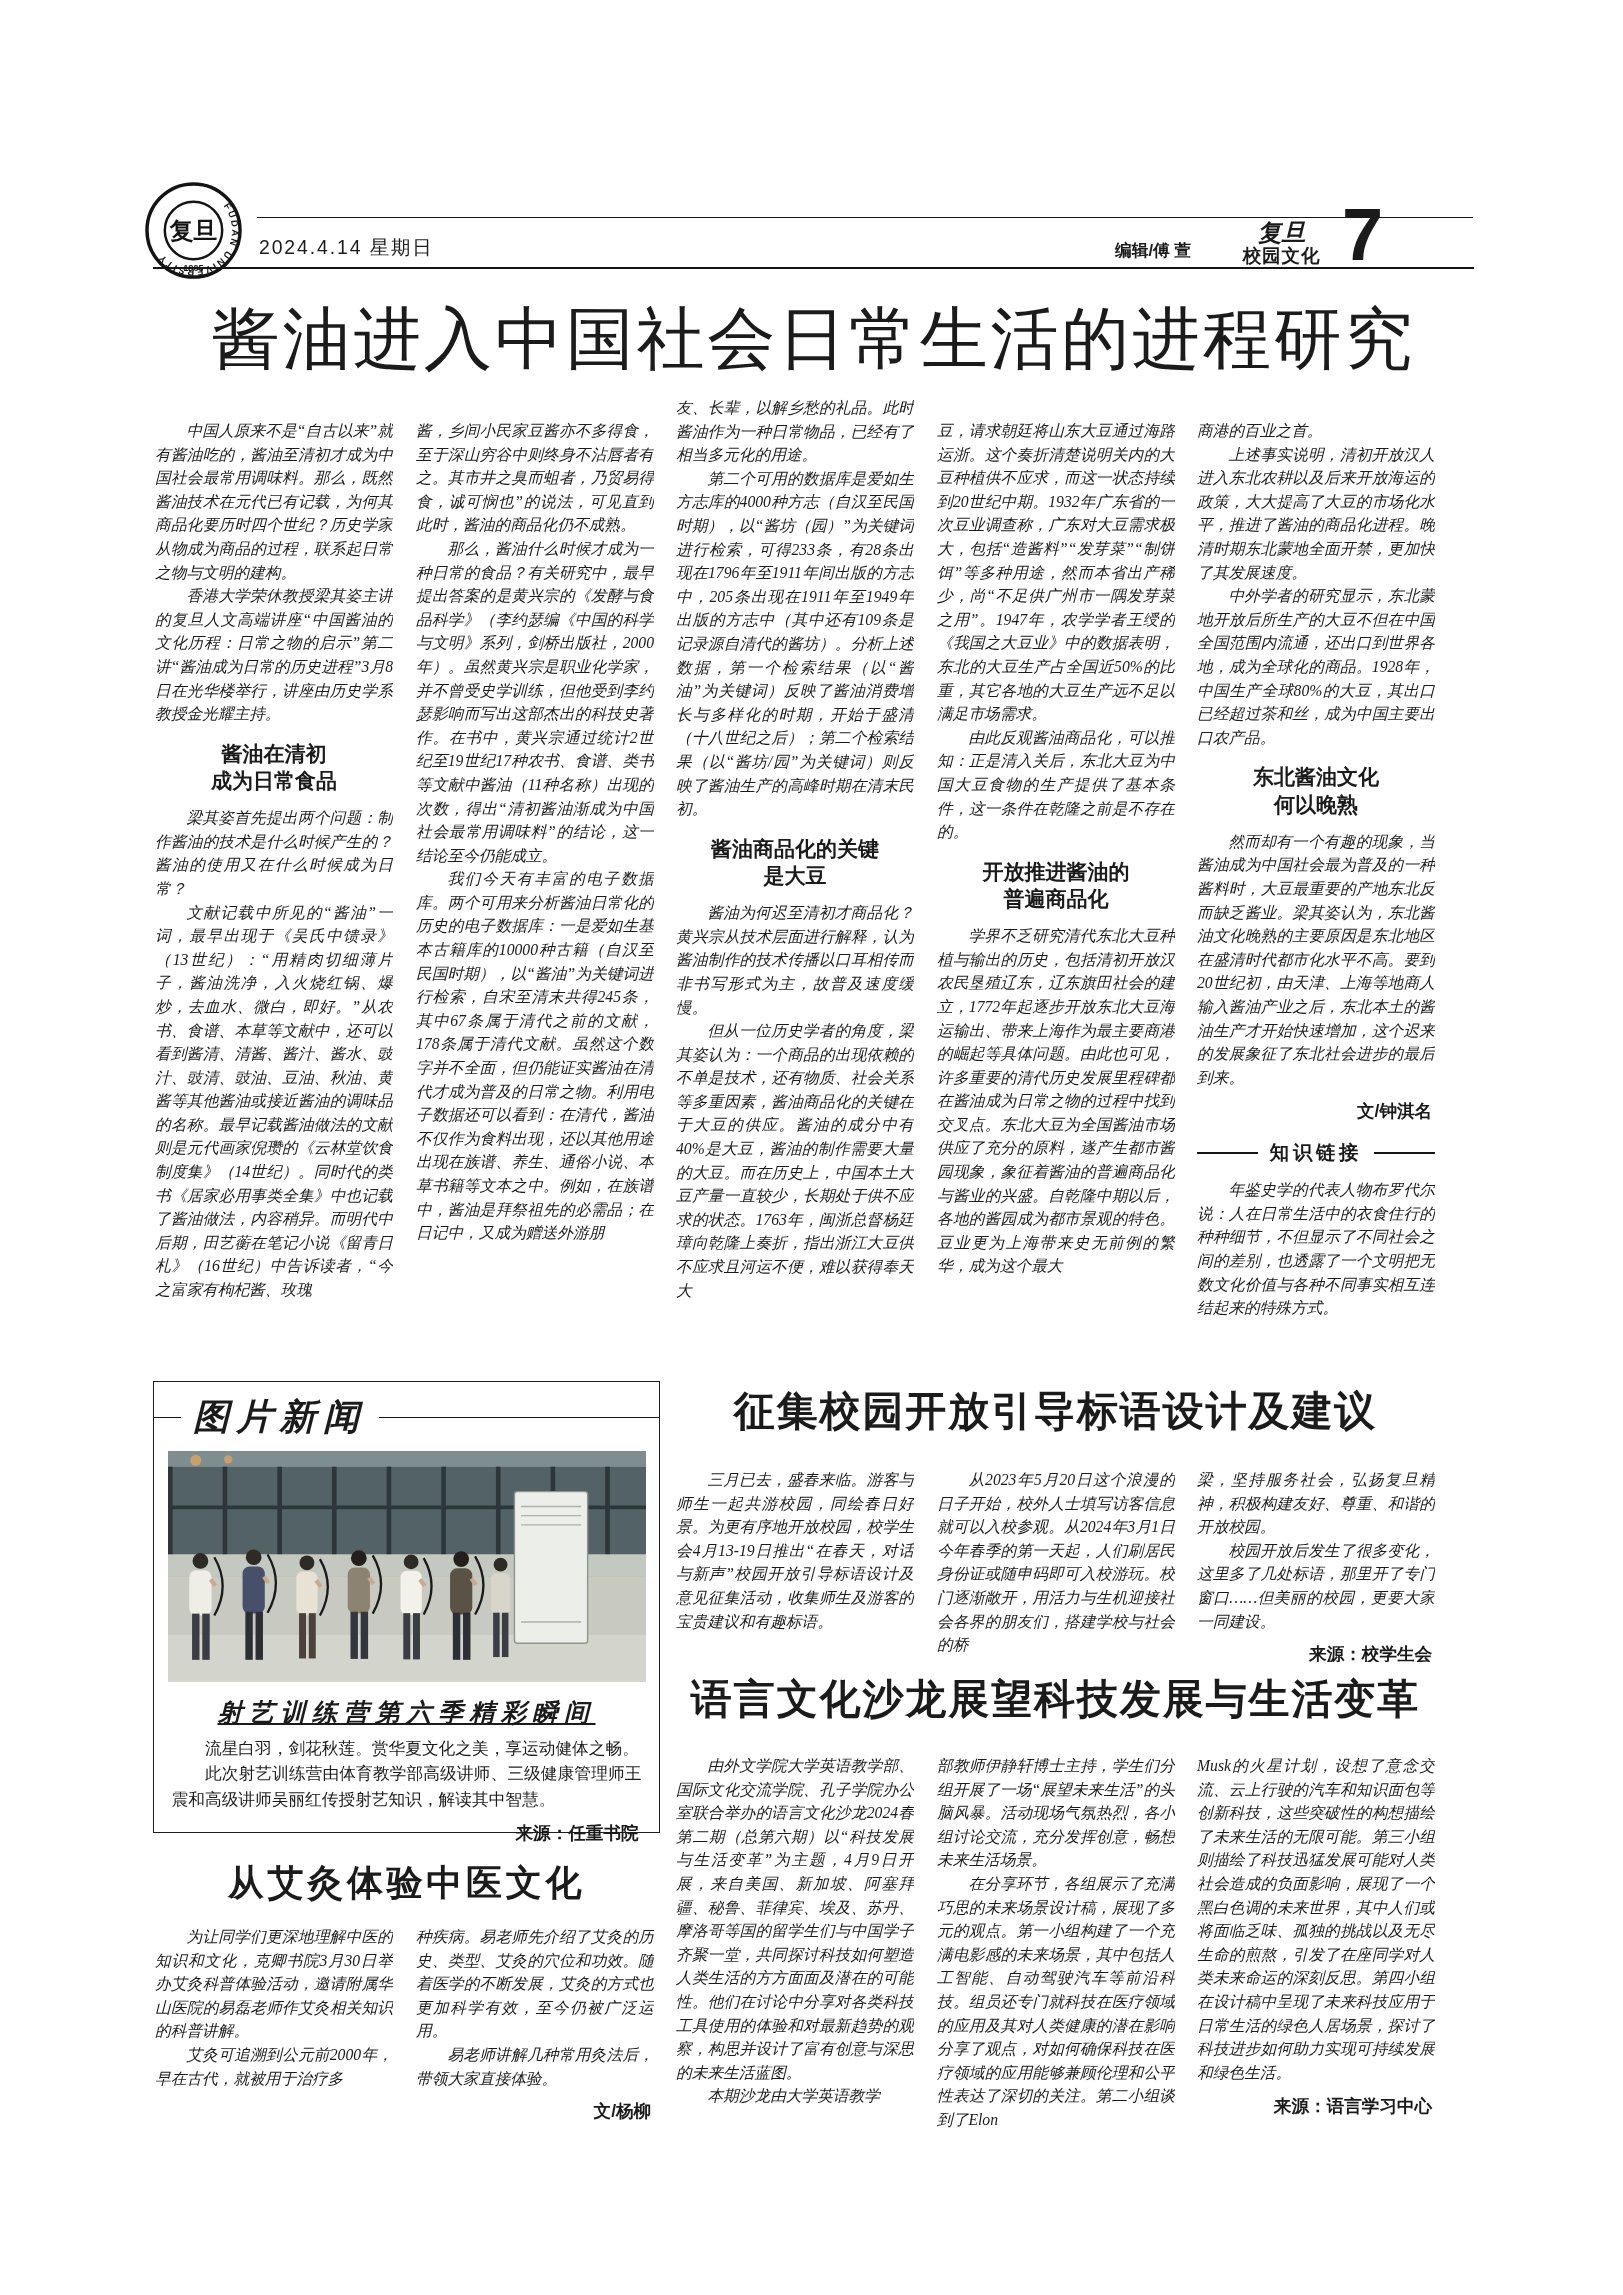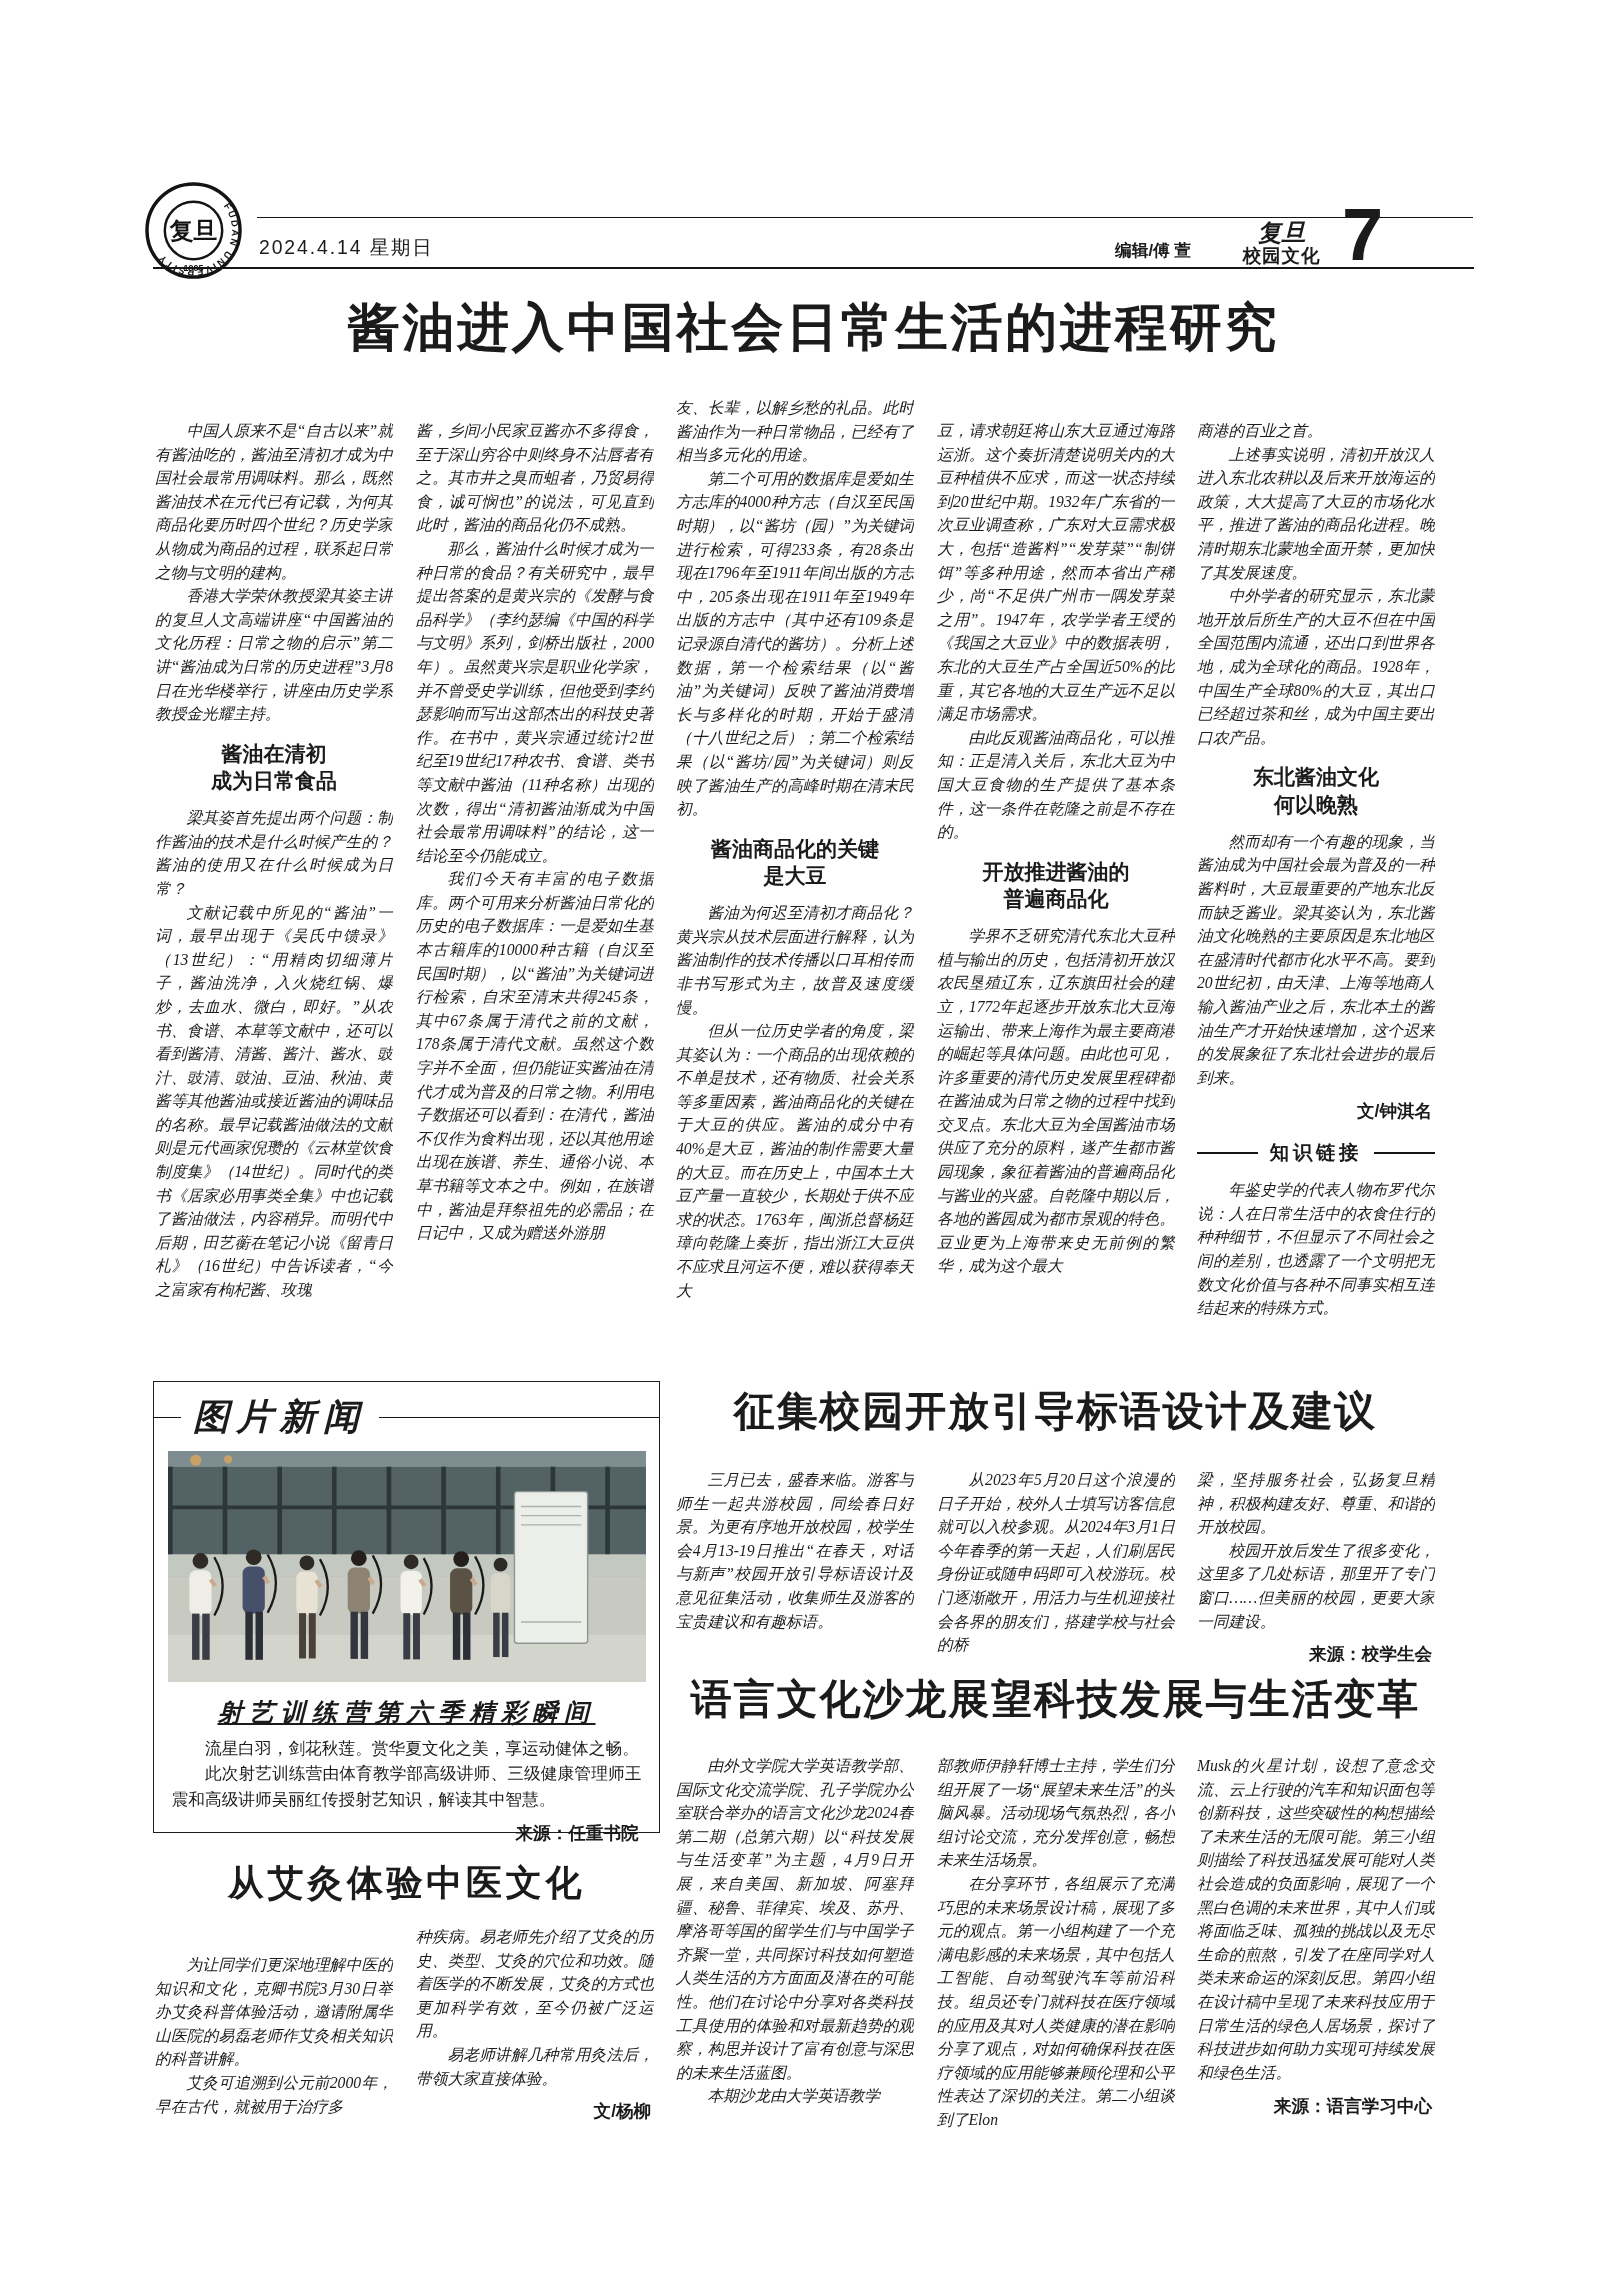--- a/index.html
+++ b/index.html
@@ -13,22 +13,22 @@
         font-size:19.4px;letter-spacing:1.9px;font-weight:400;}
   .editor{position:absolute;left:1115px;top:239px;font-family:"Liberation Sans","DejaVu Sans",sans-serif;
         font-size:16.7px;font-weight:600;}
   .masthead{position:absolute;left:1226px;top:221px;width:111px;text-align:center;line-height:1.05;}
   .masthead .m1{font-size:24px;font-weight:900;font-style:italic;}
   .masthead .m2{font-size:18.5px;font-weight:900;font-family:"Liberation Sans","DejaVu Sans",sans-serif;letter-spacing:0.9px;}
   .pagenum{position:absolute;left:1342px;top:198px;font-family:"Liberation Sans","DejaVu Sans",sans-serif;
         font-size:74px;font-weight:900;line-height:1;}
   
   .main-headline{position:absolute;left:153px;top:294px;width:1321px;text-align:center;
-        font-family:"Liberation Sans","DejaVu Sans",sans-serif;font-weight:700;
-        font-size:52px;line-height:1.3;letter-spacing:2.8px;margin:0;}
+        font-family:"Liberation Sans","DejaVu Sans",sans-serif;font-weight:400;
+        font-size:68px;line-height:1.3;letter-spacing:2.8px;margin:0;}
   
   .col{position:absolute;width:238px;overflow:hidden;}
   .para{margin:0;font-size:15.7px;line-height:23.6px;text-align:justify;text-indent:2em;font-style:italic;}
   .para.cont{text-indent:0;}
   .subhead{font-family:"Liberation Sans","DejaVu Sans",sans-serif;font-weight:900;
         font-size:21px;line-height:1.32;text-align:center;margin:14px 0 11px;}
   .byline{font-family:"Liberation Sans","DejaVu Sans",sans-serif;font-weight:800;
         font-size:17.6px;text-align:right;margin:9.3px 2.8px 3.7px 0;}
   .rulehead{display:flex;align-items:center;gap:12px;margin:16.7px 0 12px;}
   .rulehead::before,.rulehead::after{content:"";flex:1;height:1.9px;background:#151515;}
@@ -260,21 +260,21 @@
   <div class="col" style="left:937px;top:1754px;height:407px;">
       <p class="para cont">部教师伊静轩博士主持，学生们分组开展了一场“展望未来生活”的头脑风暴。活动现场气氛热烈，各小组讨论交流，充分发挥创意，畅想未来生活场景。</p>
       <p class="para">在分享环节，各组展示了充满巧思的未来场景设计稿，展现了多元的观点。第一小组构建了一个充满电影感的未来场景，其中包括人工智能、自动驾驶汽车等前沿科技。组员还专门就科技在医疗领域的应用及其对人类健康的潜在影响分享了观点，对如何确保科技在医疗领域的应用能够兼顾伦理和公平性表达了深切的关注。第二小组谈到了Elon</p>
     </div>
   <div class="col" style="left:1197px;top:1754px;height:407px;">
       <p class="para cont">Musk的火星计划，设想了意念交流、云上行驶的汽车和知识面包等创新科技，这些突破性的构想描绘了未来生活的无限可能。第三小组则描绘了科技迅猛发展可能对人类社会造成的负面影响，展现了一个黑白色调的未来世界，其中人们或将面临乏味、孤独的挑战以及无尽生命的煎熬，引发了在座同学对人类未来命运的深刻反思。第四小组在设计稿中呈现了未来科技应用于日常生活的绿色人居场景，探讨了科技进步如何助力实现可持续发展和绿色生活。</p>
       <div class="byline">来源：语言学习中心</div>
     </div>
 
   <h2 class="mox-headline">从艾灸体验中医文化</h2>
-  <div class="col" style="left:155px;top:1925px;height:250px;margin-top:28px;">
+  <div class="col" style="left:155px;top:1925px;height:250px;">
       <p class="para">为让同学们更深地理解中医的知识和文化，克卿书院3月30日举办艾灸科普体验活动，邀请附属华山医院的易磊老师作艾灸相关知识的科普讲解。</p>
       <p class="para">艾灸可追溯到公元前2000年，早在古代，就被用于治疗多</p>
     </div>
   <div class="col" style="left:416px;top:1925px;height:250px;">
       <p class="para cont">种疾病。易老师先介绍了艾灸的历史、类型、艾灸的穴位和功效。随着医学的不断发展，艾灸的方式也更加科学有效，至今仍被广泛运用。</p>
       <p class="para">易老师讲解几种常用灸法后，带领大家直接体验。</p>
       <div class="byline">文/杨柳</div>
     </div>
 
 </div>

